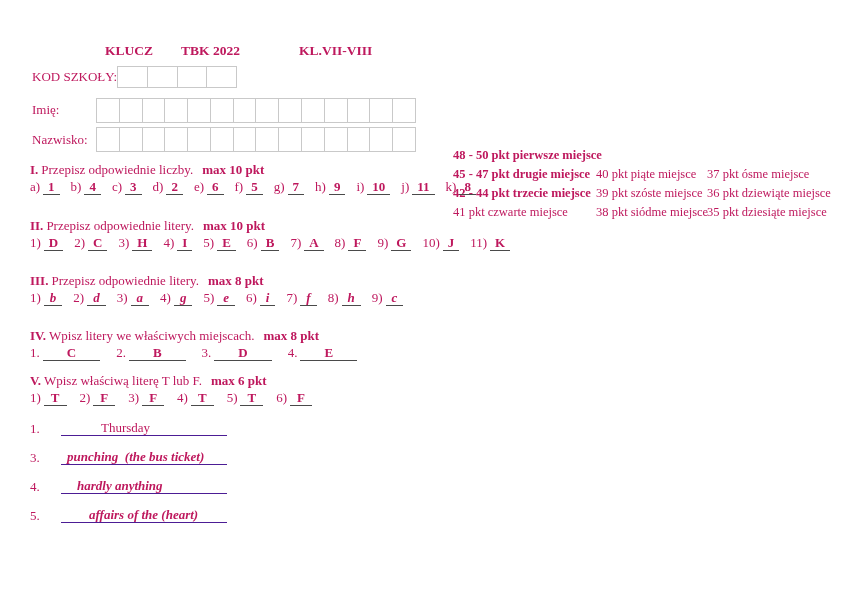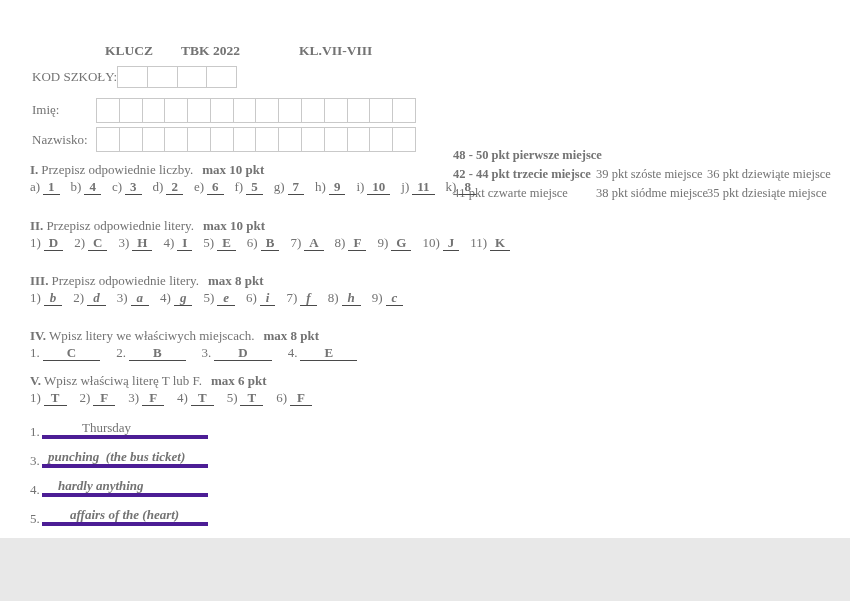--- a/index.html
+++ b/index.html
@@ -1,18 +1,18 @@
 <!DOCTYPE html>
 <html><head>
 <meta charset="utf-8">
 <style>
   html,body { margin:0; padding:0; background:#e8e8e8; }
   .page {
-    position:relative; width:850px; height:538px; margin:0 auto;
-    background:#ffffff; color:#737373;
+    position:relative; width:850px; height:601px; margin:0 auto;
+    background:#ffffff; color:#be185d;
     font-family:"Liberation Serif", serif; font-size:13px;
     overflow:hidden;
   }
   
   .hdr span { position:absolute; top:43px; font-weight:bold; font-size:13.5px; }
   .hdr .t1 { left:105px; }
   .hdr .t2 { left:181px; }
   .hdr .t3 { left:299px; }
 
   
@@ -51,22 +51,22 @@
   .sec-3 .ans-item { margin-right:16px; }
   .sec-3 .ans-val { padding:0 24px; }
   .sec-4 .ans-item { margin-right:13px; }
   .sec-4 .ans-val { padding:0 7px; }
 
   
   .vi-rows { margin-top:8px; }
   .vi-row { height:16px; margin-bottom:13px; font-size:13px; line-height:15px; }
   .vi-num { display:inline-block; width:12px; }
   .vi-line {
-    display:inline-block; box-sizing:border-box; width:166px; margin-left:0;
-    border-bottom:4px solid #4c1d95; vertical-align:bottom;
+    display:inline-block; box-sizing:border-box; width:166px; margin-left:19px;
+    border-bottom:1px solid #4c1d95; vertical-align:bottom;
   }
   .vi-line .vi-text { white-space:pre; }
   .vi-line.em { font-weight:bold; font-style:italic; }
   .vi-row:nth-child(1) .vi-line { padding-left:40px; }
   .vi-row:nth-child(2) .vi-line { padding-left:6px;  }
   .vi-row:nth-child(3) .vi-line { padding-left:16px; }
   .vi-row:nth-child(4) .vi-line { padding-left:28px; }
   .vi-row:nth-child(5) .vi-line { padding-left:32px; }
 </style>
 </head>
@@ -124,20 +124,25 @@
       <span class="cell"></span>
     </div>
 
   <div class="scoreboard">
       <div class="sb-row">
         <span class="sb-cell b">48 - 50 pkt pierwsze miejsce</span>
         <span class="sb-cell"></span>
         <span class="sb-cell"></span>
       </div>
       <div class="sb-row">
+        <span class="sb-cell b">45 - 47 pkt drugie miejsce</span>
+        <span class="sb-cell">40 pkt piąte miejsce</span>
+        <span class="sb-cell">37 pkt ósme miejsce</span>
+      </div>
+      <div class="sb-row">
         <span class="sb-cell b">42 - 44 pkt trzecie miejsce</span>
         <span class="sb-cell">39 pkt szóste miejsce</span>
         <span class="sb-cell">36 pkt dziewiąte miejsce</span>
       </div>
       <div class="sb-row">
         <span class="sb-cell">41 pkt czwarte miejsce</span>
         <span class="sb-cell">38 pkt siódme miejsce</span>
         <span class="sb-cell">35 pkt dziesiąte miejsce</span>
       </div>
     </div>

